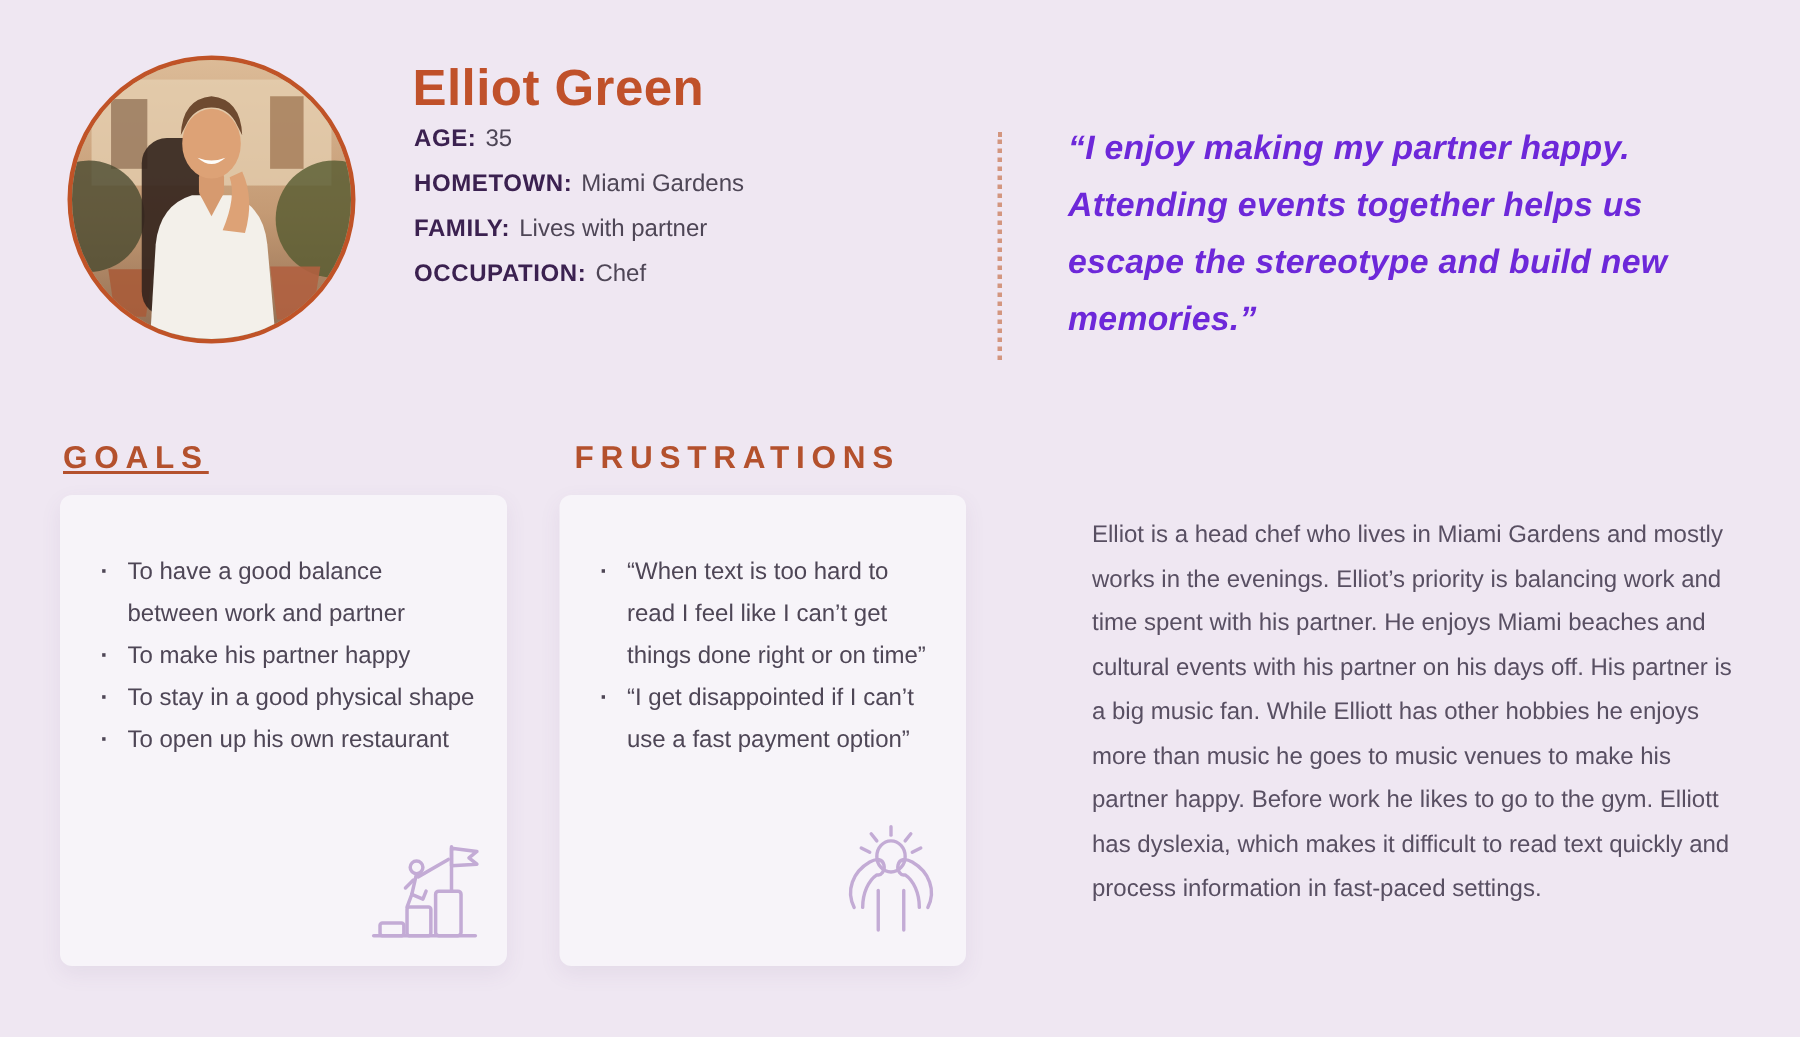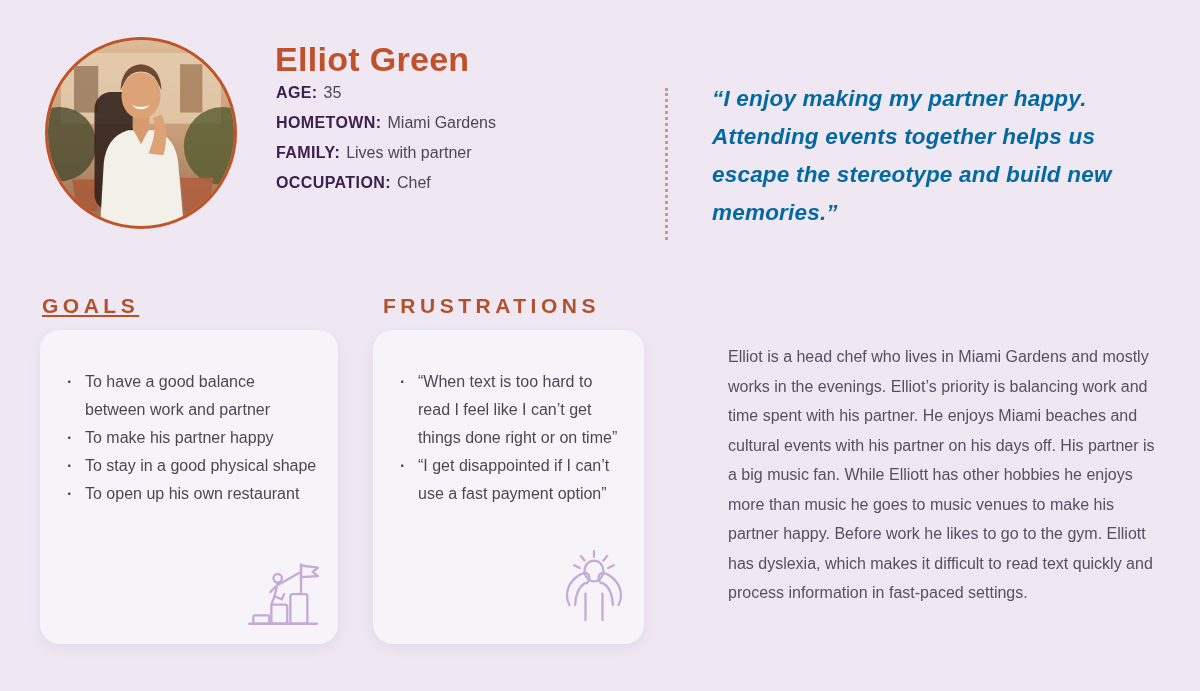--- a/index.html
+++ b/index.html
@@ -33,34 +33,34 @@
   }
   .detail-row{height:30px;line-height:30px;white-space:nowrap;}
   .detail-label{font-weight:bold;color:#3b2150;letter-spacing:.4px;margin-right:6px;}
   .quote-divider{
     position:absolute;left:665px;top:88px;height:152px;width:0;
     border-left:3px dotted #ca7c59;opacity:.75;
   }
   .persona-quote{
     position:absolute;left:712px;top:80px;width:452px;margin:0;
     font-size:22.5px;line-height:38px;font-style:italic;font-weight:bold;
-    color:#0369a1;letter-spacing:.2px;
+    color:#6d28d9;letter-spacing:.2px;
   }
   
   .section-title{
     position:absolute;top:294px;margin:0;
     font-size:21px;font-weight:bold;letter-spacing:4.5px;
     color:#b4512d;
   }
   .goals-title{left:42px;text-decoration:underline;}
   .frustrations-title{left:383px;}
   
   .card{
     position:absolute;top:330px;height:314px;
-    background:#f7f4f9;border-radius:20px;
+    background:#f7f4f9;border-radius:8px;
     box-shadow:0 5px 14px rgba(100,78,125,.08);
     box-sizing:border-box;
   }
   .goals-card{left:40px;width:298px;}
   .frustrations-card{left:373px;width:271px;}
   .card ul{
     list-style:none;margin:0;padding:38px 20px 0 24px;
   }
   .card li{
     position:relative;padding-left:21px;

